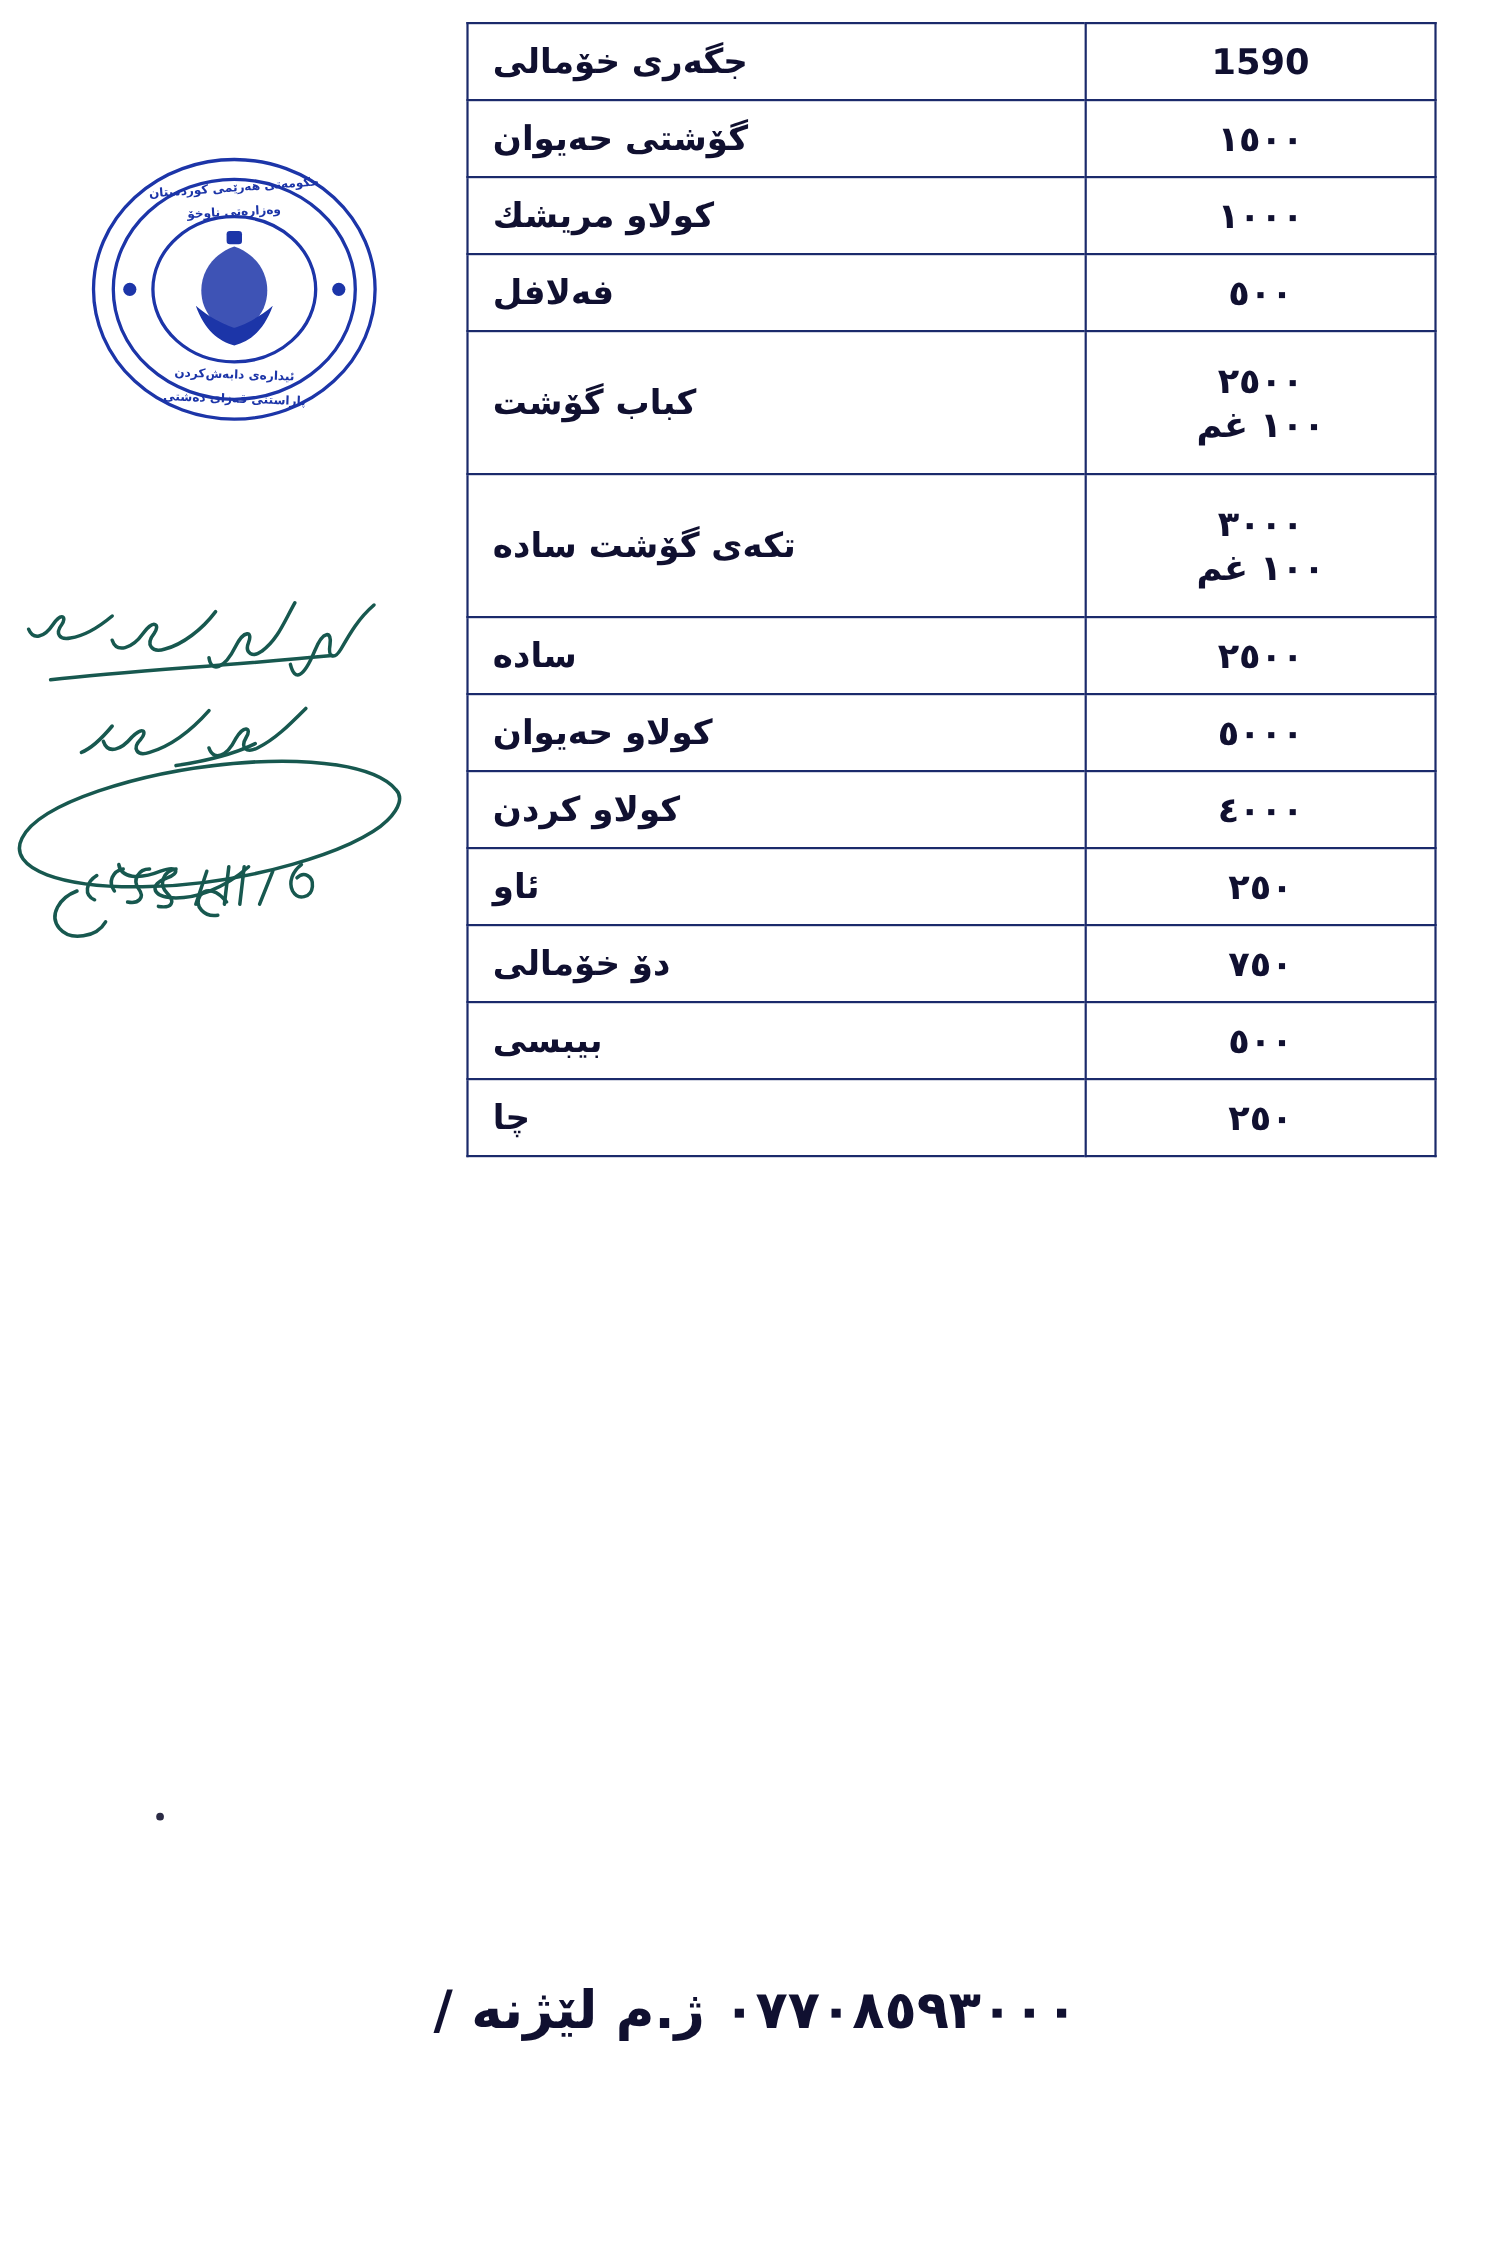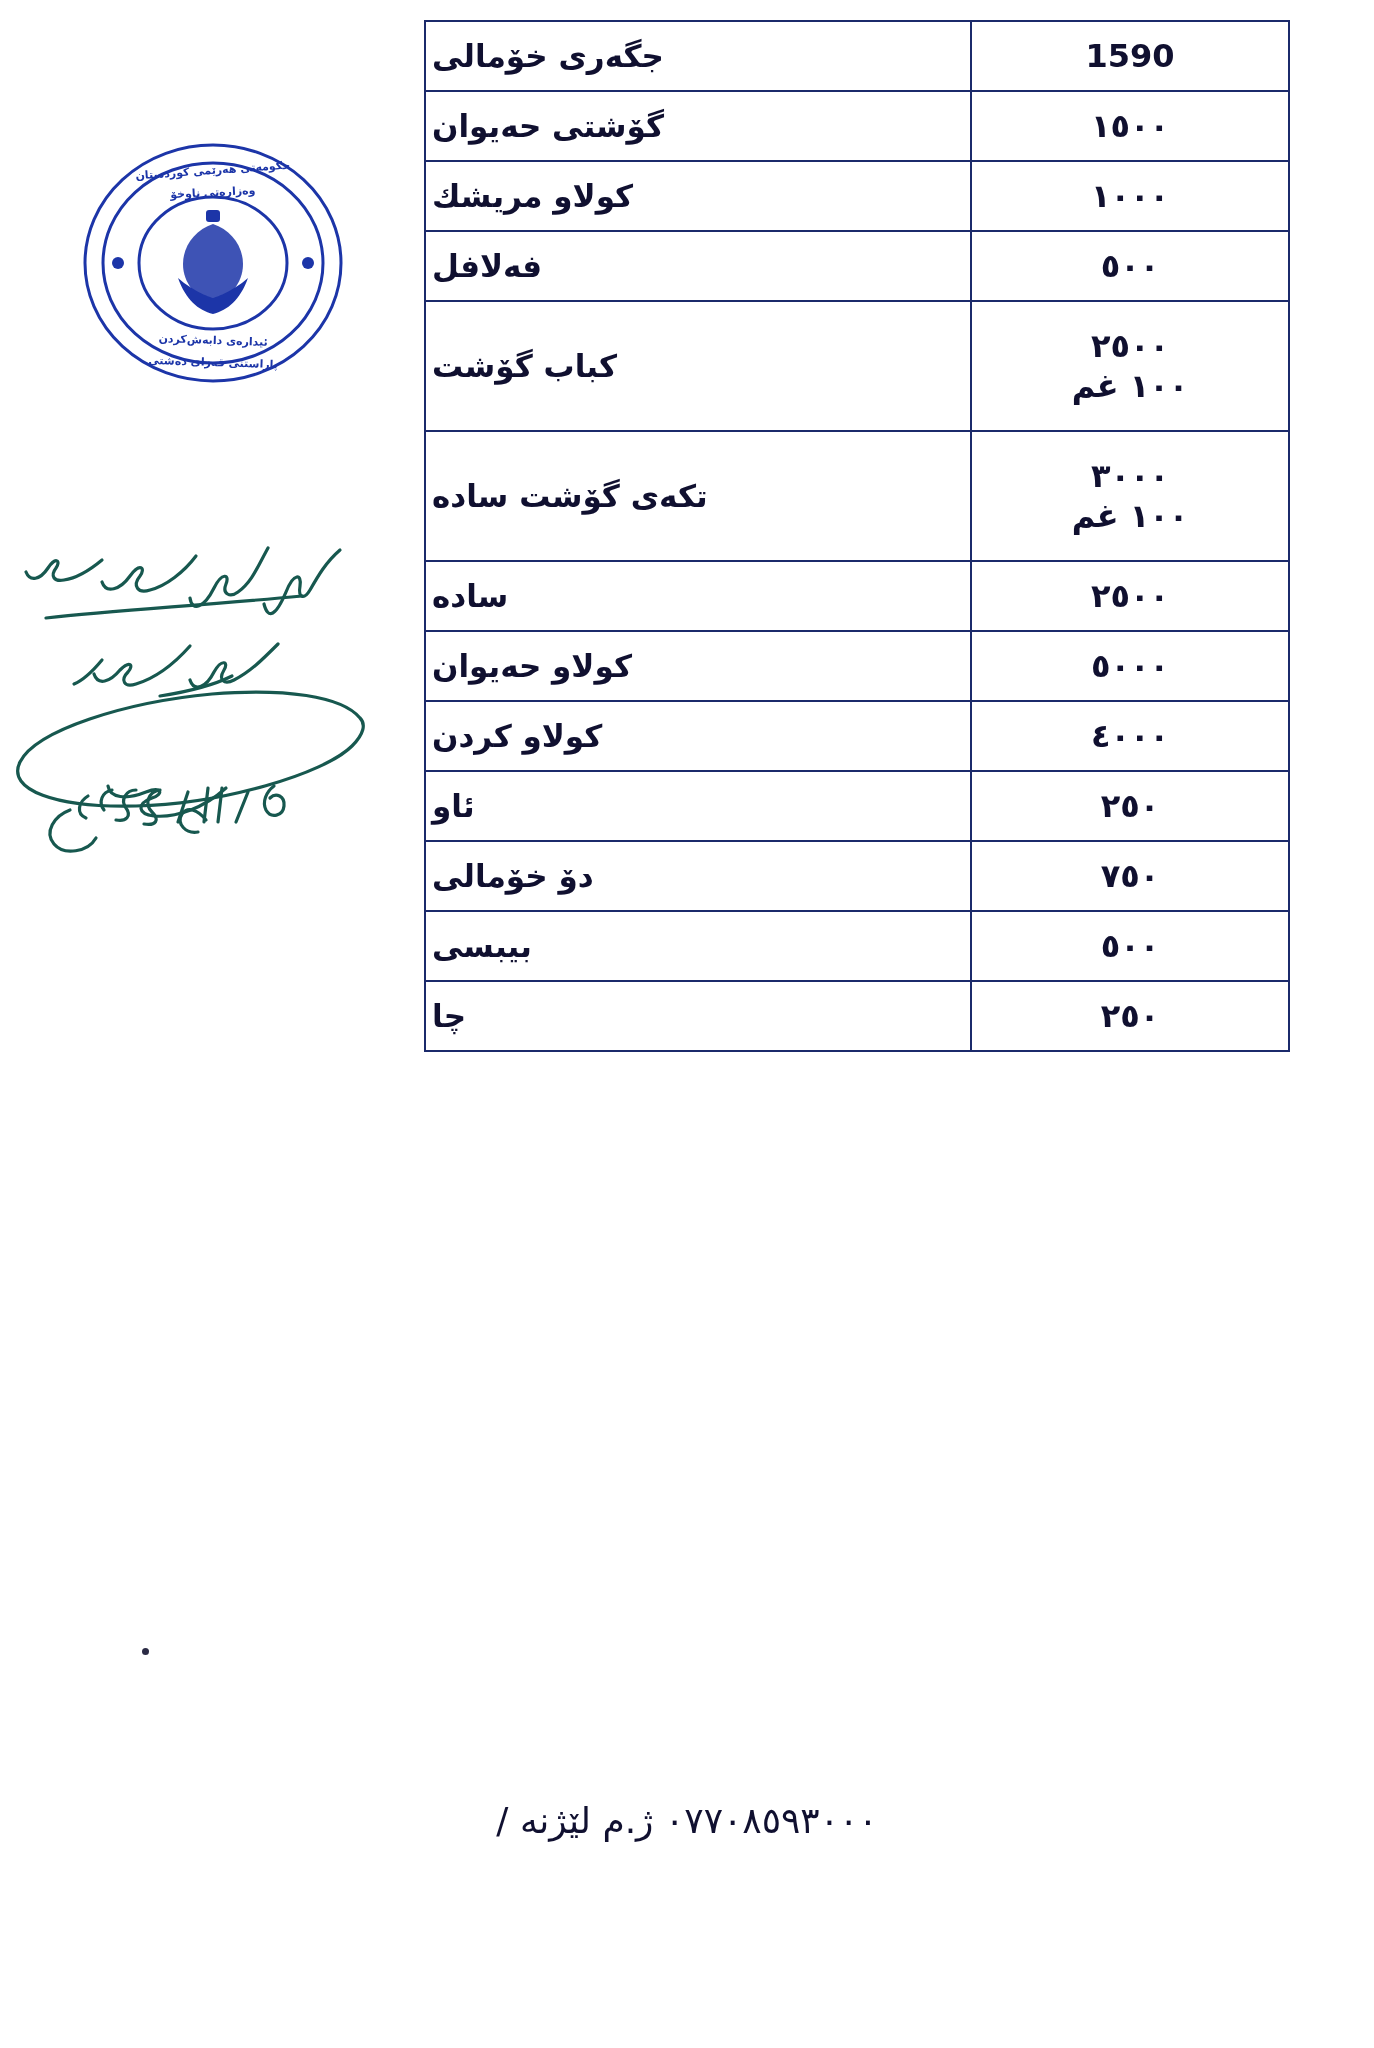--- a/index.html
+++ b/index.html
@@ -53,40 +53,40 @@
     font-size: 31px;
     font-weight: 700;
     color: #101030;
     line-height: 1.25;
     vertical-align: middle;
     height: 60px;
   }
   .price-table td.item {
     text-align: left;
     width: 520px;
-    padding-left: 6px;
+    padding-left: 22px;
     letter-spacing: 0px;
   }
   .price-table td.price {
     text-align: center;
     width: 280px;
     font-size: 32px;
     white-space: pre-line;
   }
   .price-table tr.tall td { height: 120px; }
 
   
   .footer-line {
     position: absolute;
     left: 0;
     right: 0;
     top: 1800px;
     text-align: center;
-    font-size: 36px;
-    font-weight: 400;
+    font-size: 48px;
+    font-weight: 700;
     color: #101030;
     direction: rtl;
   }
   .footer-line .num { letter-spacing: 2px; }
 
   
   .ink-dot {
     position: absolute;
     left: 142px;
     top: 1648px;

